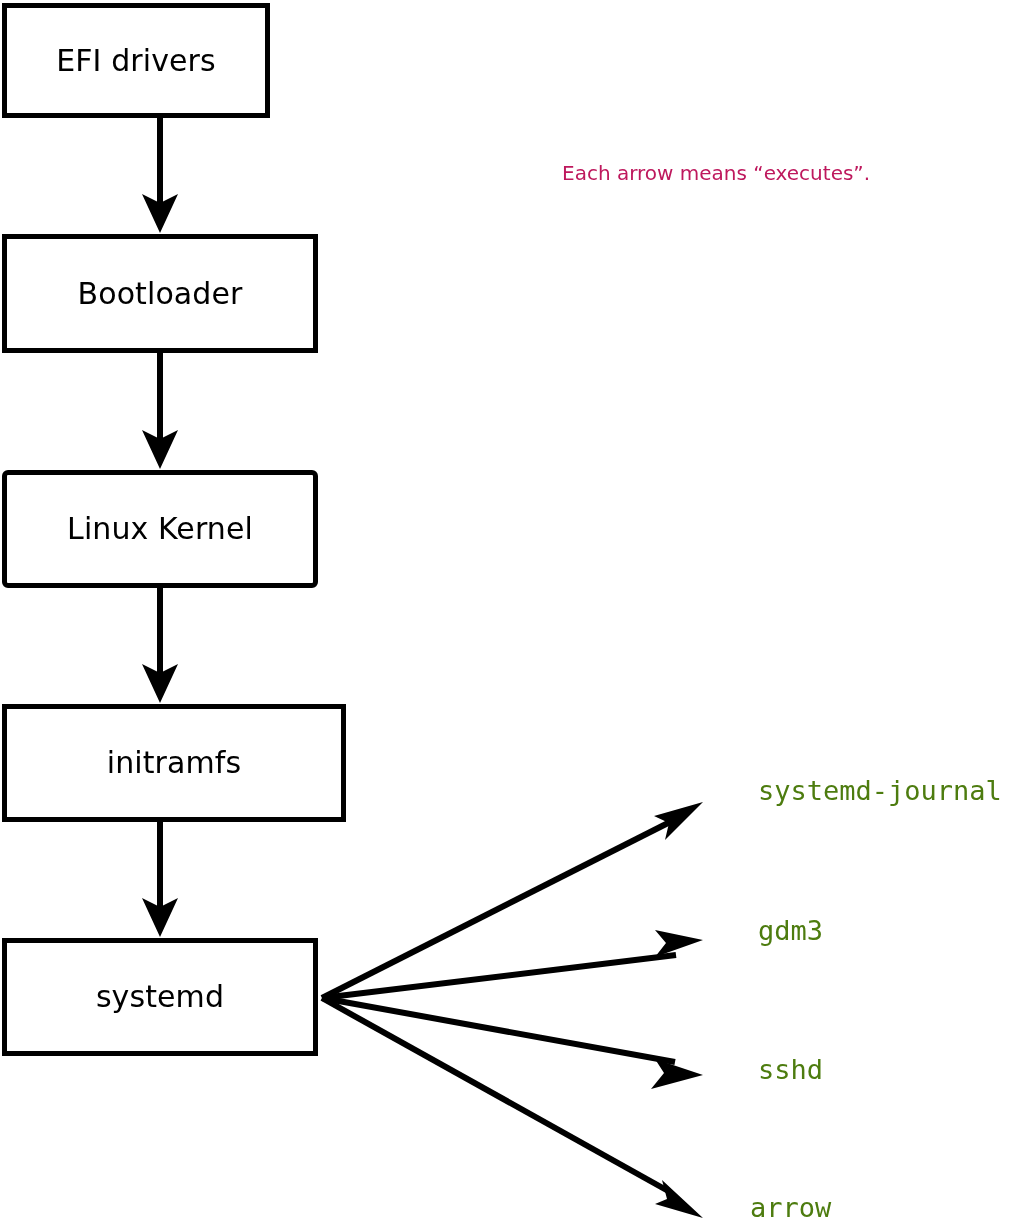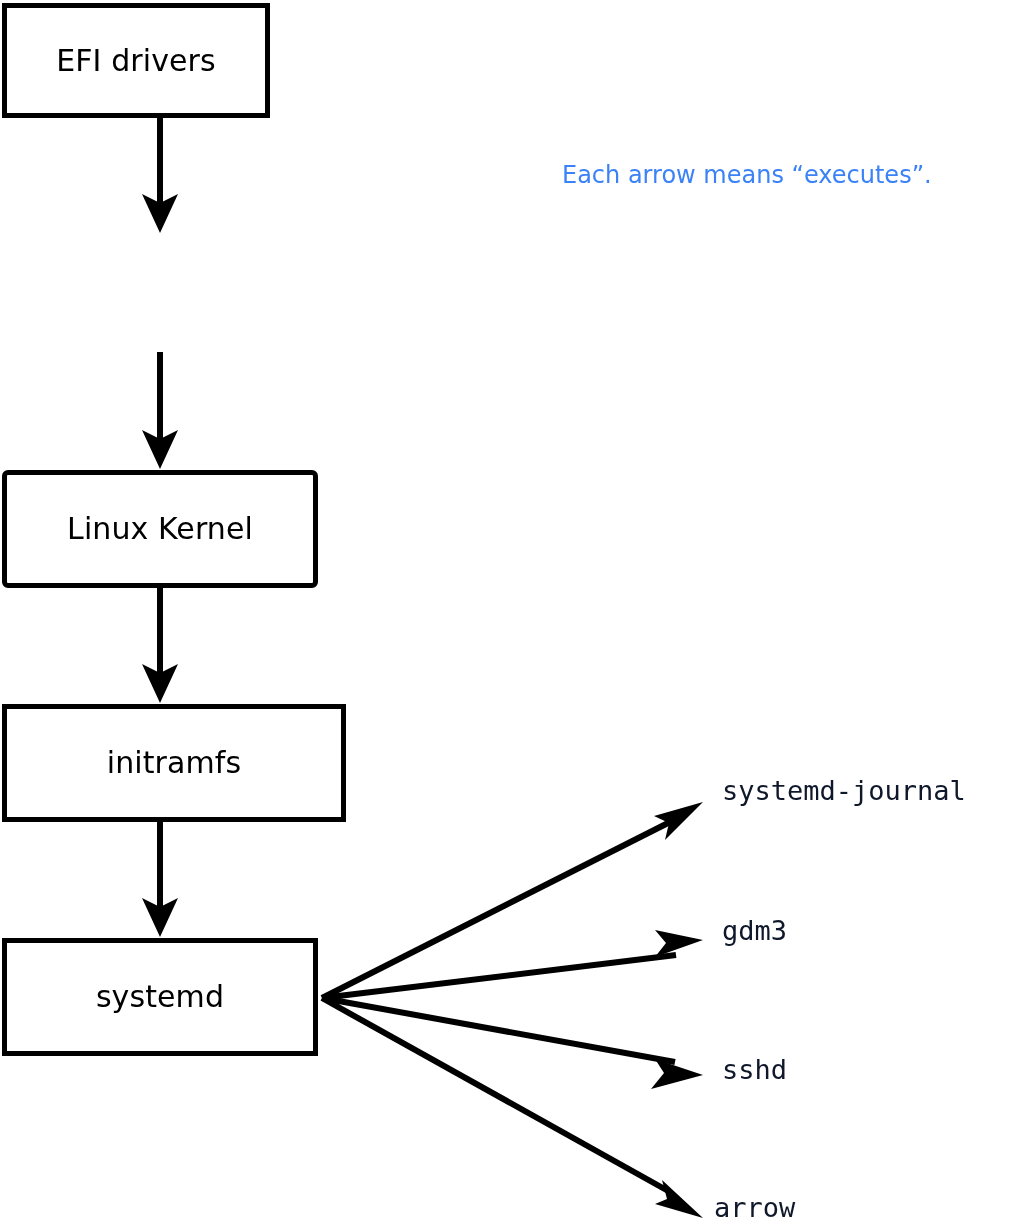--- a/index.html
+++ b/index.html
@@ -45,32 +45,33 @@
     color: #000000;
     line-height: 1;
     letter-spacing: 0.1px;
     white-space: nowrap;
   }
   .proc-label {
     position: absolute;
     font-family: "DejaVu Sans Mono", monospace;
     font-size: 27px;
     font-weight: 400;
-    color: #0f172a;
+    color: #4d7c0f;
     line-height: 1;
     white-space: nowrap;
+    margin-left: 36px;
   }
   #legend-note {
     position: absolute;
     left: 562px;
     top: 163px;
     font-family: "DejaVu Sans", sans-serif;
-    font-size: 24px;
+    font-size: 20px;
     font-weight: 400;
-    color: #3b82f6;
+    color: #be185d;
     line-height: 1;
     white-space: nowrap;
   }
 </style>
 </head>
 <body>
 
 <div id="diagram-root">
 
   <svg id="diagram-svg" viewBox="0 0 1023 1230" xmlns="http://www.w3.org/2000/svg">
@@ -107,20 +108,23 @@
     <g>
       <line x1="322" y1="998" x2="670" y2="1192" stroke="#000000" stroke-width="6"></line>
       <path d="M 703 1218 L 655 1204 L 667 1199 L 662 1180 Z" fill="#000000"></path>
     </g>
   </svg>
 
   <div class="boot-box" style="left:2px; top:3px; width:268px; height:115px;">
     <span class="boot-box-label">EFI drivers</span>
   </div>
 
+  <div class="boot-box" style="left:2px; top:234px; width:316px; height:119px;">
+    <span class="boot-box-label">Bootloader</span>
+  </div>
 
   <div class="boot-box" style="left:2px; top:470px; width:316px; height:118px;border-radius:6px;">
     <span class="boot-box-label">Linux Kernel</span>
   </div>
 
   <div class="boot-box" style="left:2px; top:704px; width:344px; height:118px;">
     <span class="boot-box-label">initramfs</span>
   </div>
 
   <div class="boot-box" style="left:2px; top:938px; width:316px; height:118px;">

